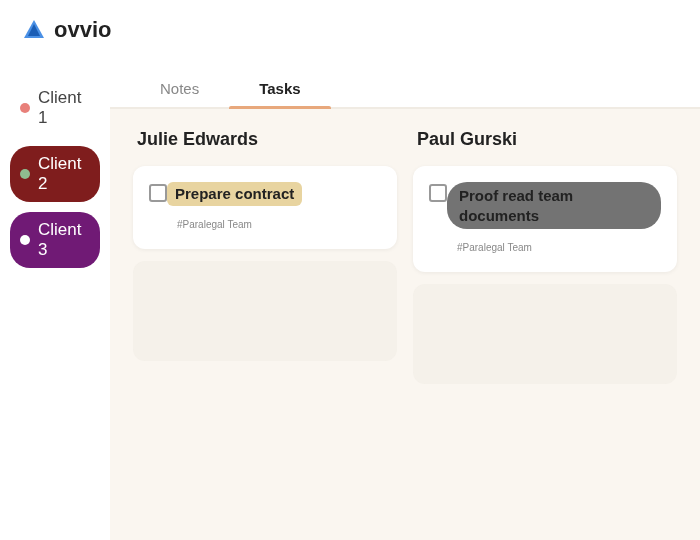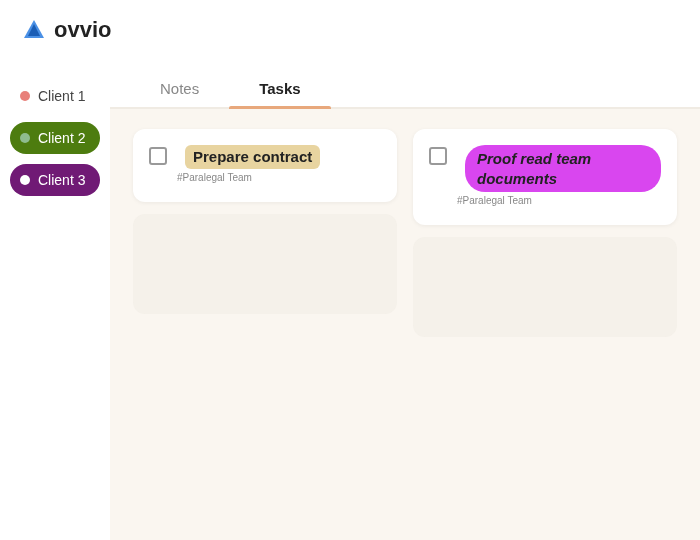--- a/index.html
+++ b/index.html
@@ -50,27 +50,27 @@
       flex-direction: column;
       gap: 10px;
       background: #fff;
     }
     .sidebar-item {
       display: flex;
       align-items: center;
       gap: 8px;
       padding: 8px 10px;
       border-radius: 20px;
-      font-size: 14px;
+      font-size: 17px;
       font-weight: 500;
       color: #444;
       cursor: pointer;
     }
     .sidebar-item.active-green {
-      background: #4d7c0f;
+      background: #7f1d1d;
       color: #fff;
     }
     .sidebar-item.active-orange {
       background: #701a75;
       color: #fff;
     }
     .dot {
       width: 10px;
       height: 10px;
       border-radius: 50%;
@@ -146,21 +146,22 @@
     .task-card {
       background: #fff;
       border-radius: 12px;
       padding: 16px;
       box-shadow: 0 1px 4px rgba(0,0,0,0.06);
     }
 
     .task-header {
       display: flex;
       align-items: flex-start;
-      gap: 18px;
+      gap: 0;
+      margin-bottom: 10px;
     }
 
     .task-checkbox {
       width: 18px;
       height: 18px;
       border: 2px solid #999;
       border-radius: 3px;
       flex-shrink: 0;
       margin-top: 2px;
       cursor: pointer;
@@ -173,25 +174,24 @@
       line-height: 1.3;
     }
 
     .task-label-highlight {
       background: #e8d4a0;
       border-radius: 6px;
       padding: 2px 8px;
     }
 
     .task-label-green {
-      background: #d946ef;
+      background: #737373;
       border-radius: 20px;
       padding: 4px 12px;
       display: inline-block;
-      font-style: italic;
     }
 
     .task-tags {
       font-size: 10px;
       color: #888;
       line-height: 1.7;
       padding-left: 28px;
     }
 
     .empty-card {
@@ -234,33 +234,35 @@
   <div class="content">
 
     <div class="tabs">
       <div class="tab">Notes</div>
       <div class="tab active">Tasks</div>
     </div>
 
     <div class="board">
 
       <div class="column">
+        <div class="column-title">Julie Edwards</div>
         <div class="task-card">
           <div class="task-header">
             <div class="task-checkbox"></div>
             <span class="task-label task-label-highlight">Prepare contract</span>
           </div>
           <div class="task-tags">
             <div>#Paralegal Team</div>
           </div>
         </div>
         <div class="empty-card"></div>
       </div>
 
       <div class="column">
+        <div class="column-title">Paul Gurski</div>
         <div class="task-card">
           <div class="task-header">
             <div class="task-checkbox"></div>
             <span class="task-label task-label-green">Proof read team documents</span>
           </div>
           <div class="task-tags">
             <div>#Paralegal Team</div>
           </div>
         </div>
         <div class="empty-card"></div>

